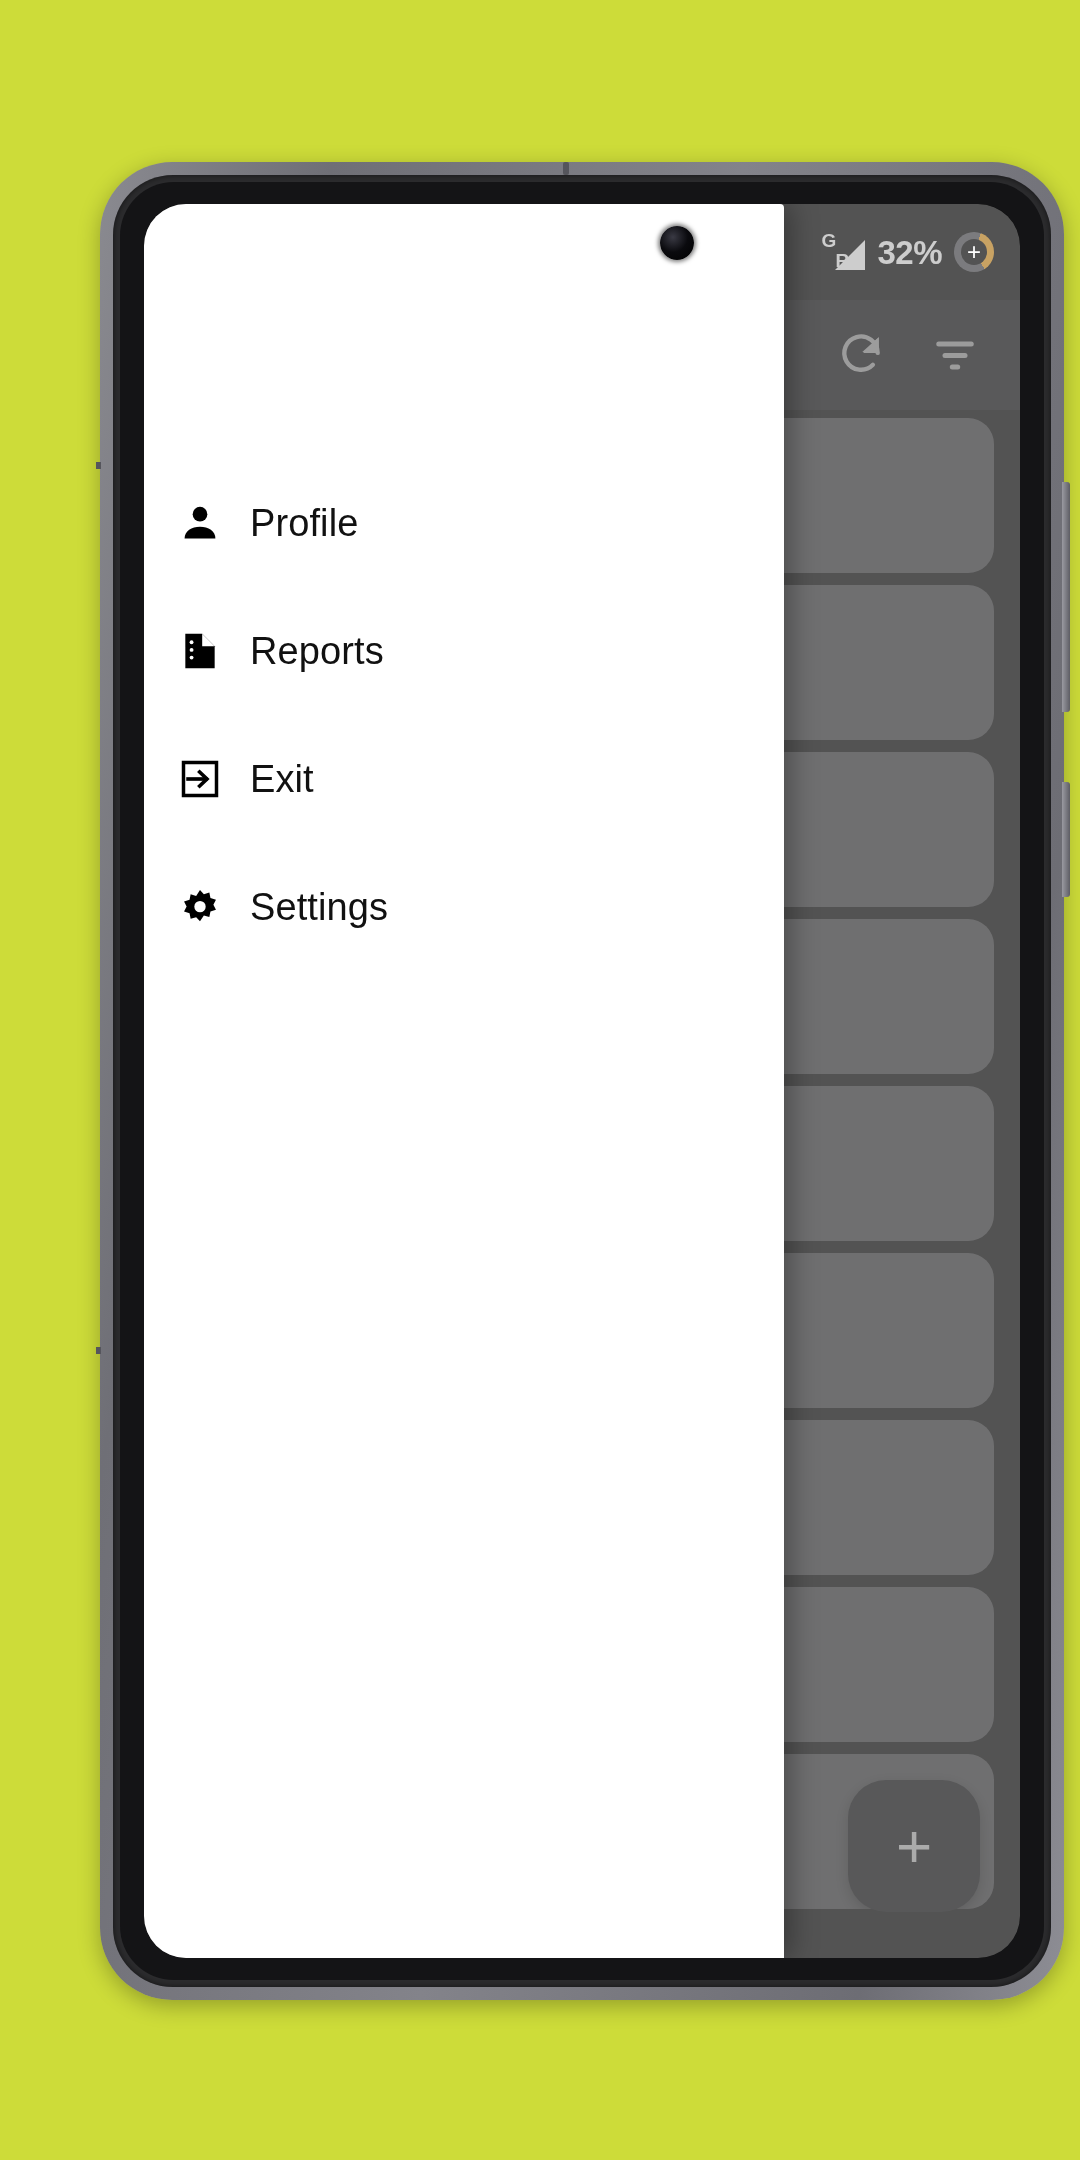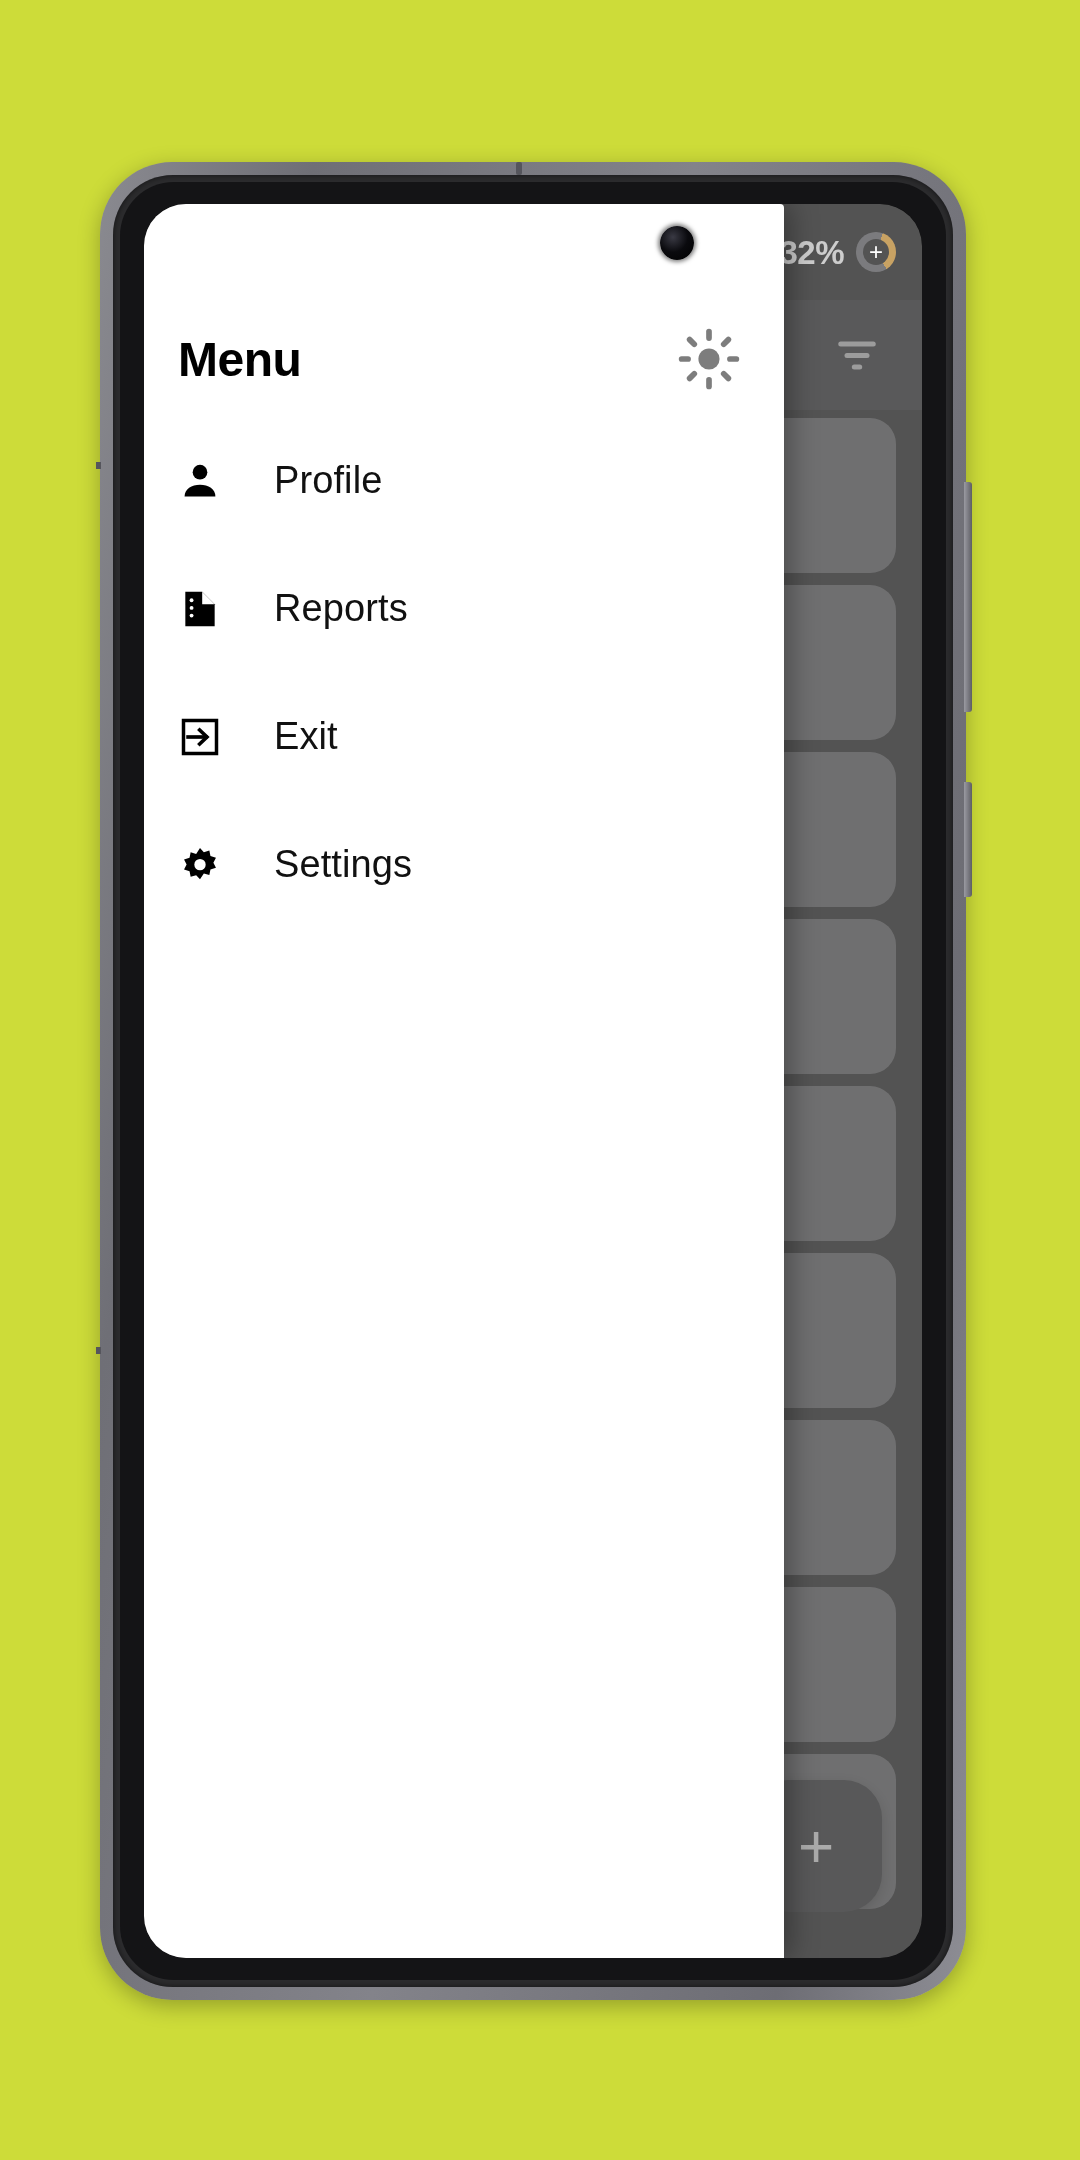--- a/index.html
+++ b/index.html
@@ -14,21 +14,21 @@
     background: #cddc39;
     font-family: "Liberation Sans", sans-serif;
     position: relative;
   }
 
   
   #phone-frame {
     position: absolute;
     left: 100px;
     top: 162px;
-    width: 866px;
+    width: 964px;
     height: 1838px;
     border-radius: 72px;
     background: linear-gradient(100deg, #8a8a90 0%, #6f6f76 18%, #83838a 50%, #6d6d74 84%, #8e8e95 100%);
     box-shadow: 0 6px 22px rgba(0,0,0,0.28);
   }
 
   
   #frame-top-seam {
     position: absolute;
     left: 48%;
@@ -275,21 +275,22 @@
     width: 62px; height: 62px; color: #7d7d7d;
   }
   #theme-toggle-icon svg { width: 100%; height: 100%; display: block; }
 
   #drawer-menu {
     position: absolute;
     left: 0; top: 255px; right: 0;
   }
   .menu-item {
     display: flex;
-    gap: 52px;
+    align-items: center;
+    gap: 28px;
     padding: 0 34px;
     height: 128px;
   }
   .menu-icon {
     width: 44px; height: 44px;
     color: #000000;
     flex: none;
   }
   .menu-icon svg { width: 100%; height: 100%; display: block; }
   .menu-label {
@@ -357,36 +358,20 @@
 
           <div id="fab">
             <span id="fab-plus">+</span>
           </div>
 
           <div id="scrim"></div>
         </div>
 
         <div id="drawer">
 
-          <div id="drawer-header">
-            <div id="drawer-title">Menu</div>
-            <div id="theme-toggle-icon">
-              <svg viewBox="0 0 24 24" fill="none" stroke="currentColor" stroke-width="2.2" stroke-linecap="round">
-                <circle cx="12" cy="12" r="4.1" fill="currentColor" stroke="none"></circle>
-                <line x1="12" y1="1.4" x2="12" y2="3.9"></line>
-                <line x1="12" y1="20.1" x2="12" y2="22.6"></line>
-                <line x1="1.4" y1="12" x2="3.9" y2="12"></line>
-                <line x1="20.1" y1="12" x2="22.6" y2="12"></line>
-                <line x1="4.5" y1="4.5" x2="6.3" y2="6.3"></line>
-                <line x1="17.7" y1="17.7" x2="19.5" y2="19.5"></line>
-                <line x1="19.5" y1="4.5" x2="17.7" y2="6.3"></line>
-                <line x1="6.3" y1="17.7" x2="4.5" y2="19.5"></line>
-              </svg>
-            </div>
-          </div>
 
           <div id="drawer-menu">
 
             <div class="menu-item">
               <span class="menu-icon">
                 <svg viewBox="0 0 24 24" fill="currentColor">
                   <circle cx="12" cy="7.2" r="4"></circle>
                   <path d="M3.6 20.4c0-4.1 3.8-6.4 8.4-6.4s8.4 2.3 8.4 6.4z"></path>
                 </svg>
               </span>

